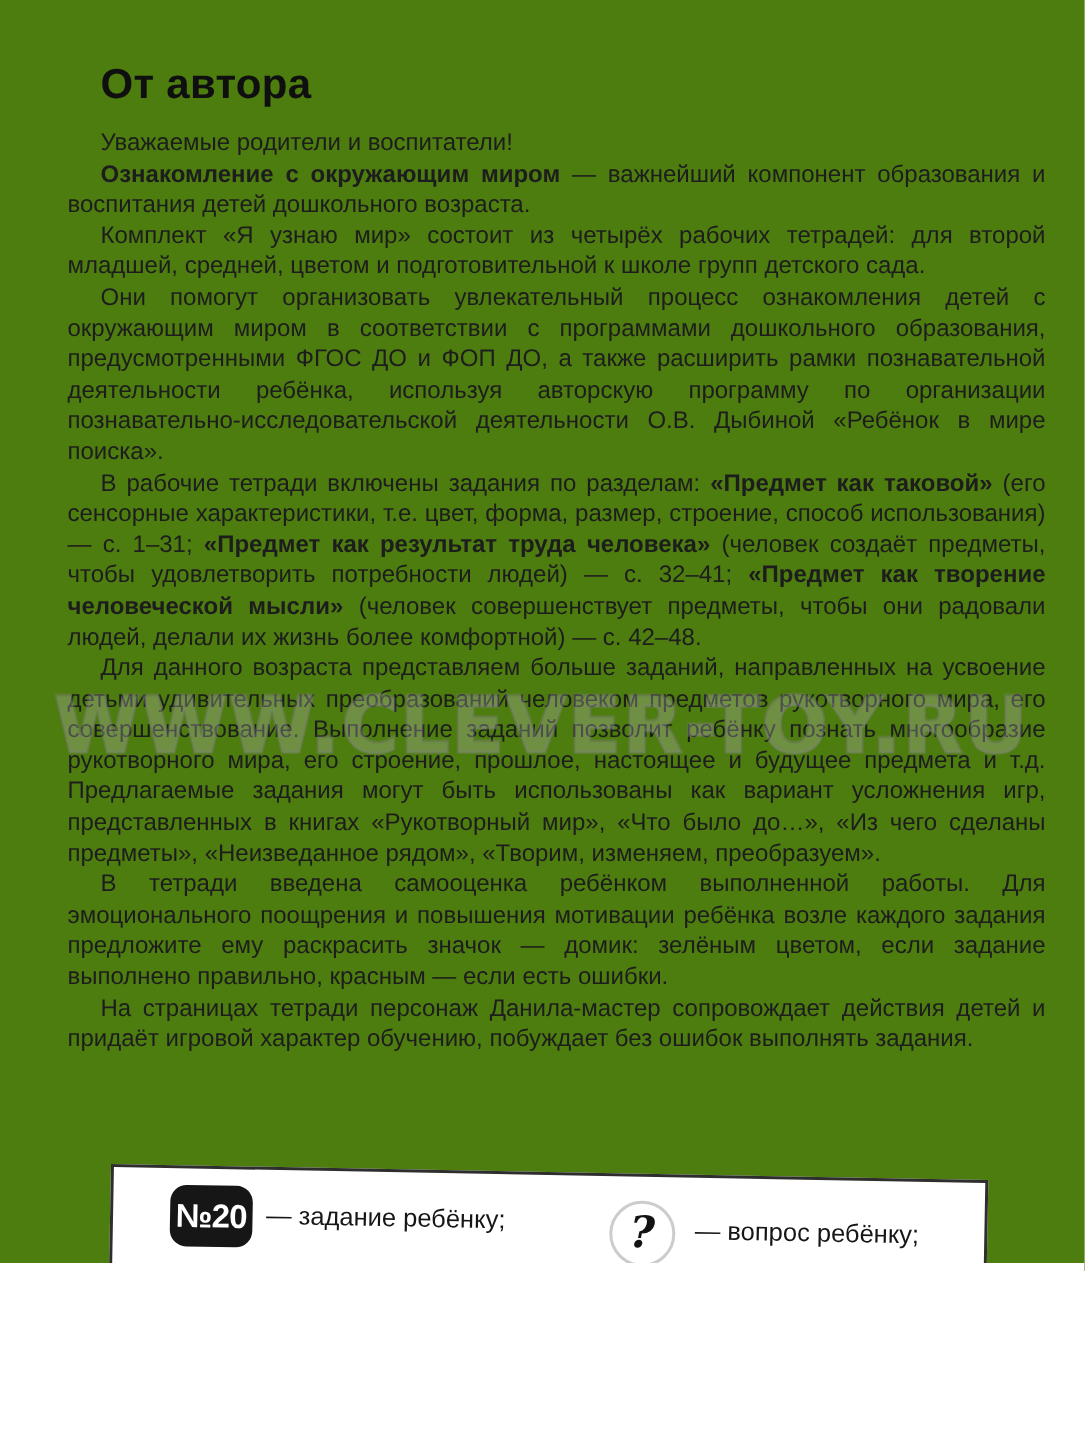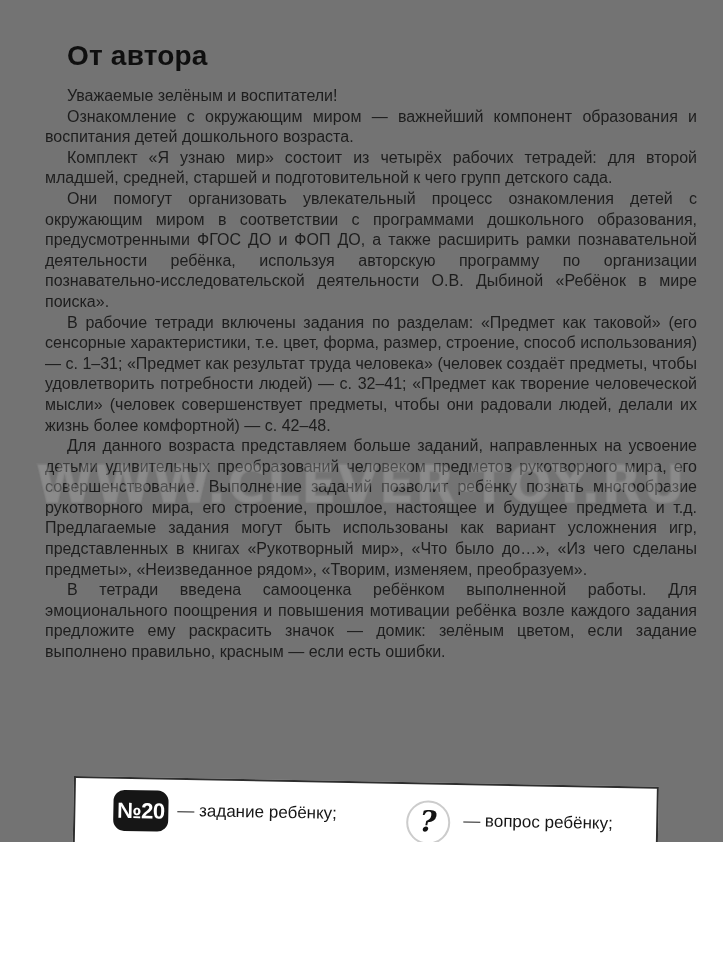--- a/index.html
+++ b/index.html
@@ -6,21 +6,21 @@
   body {
     width:723px; height:960px;
     background:#ffffff;
     font-family:"Liberation Sans", sans-serif;
     color:#1d1d1d;
   }
   .page {
     position:relative;
     width:723px; height:842px;
     overflow:hidden;
-    background:#737373;
+    background:#4d7c0f;
   }
   .content {
     position:absolute;
     left:45px; top:40px;
     width:652px;
   }
   .title {
     font-size:28px;
     font-weight:700;
     color:#0f0f0f;
@@ -28,21 +28,21 @@
     letter-spacing:0.2px;
   }
   p.para {
     margin:0;
     font-size:16px;
     line-height:20.6px;
     text-align:justify;
     text-indent:22px;
     color:#1d1d1d;
   }
-  .b { font-weight:400; }
+  .b { font-weight:700; }
 
   .watermark {
     position:absolute;
     left:36px; top:454px;
     width:687px;
     font-family:"DejaVu Sans", sans-serif;
     font-size:52px;
     font-weight:700;
     letter-spacing:1px;
     white-space:nowrap;
@@ -120,34 +120,35 @@
   }
 </style>
 </head>
 <body>
 
 <div class="page">
 
   <div class="content">
     <h1 class="title">От автора</h1>
 
-    <p class="para"><span>Уважаемые зелёным и воспитатели!</span></p>
+    <p class="para"><span>Уважаемые родители и воспитатели!</span></p>
 
     <p class="para"><span class="b">Ознакомление с окружающим миром</span><span> — важнейший компонент образования и воспитания детей дошкольного возраста.</span></p>
 
-    <p class="para"><span>Комплект «Я узнаю мир» состоит из четырёх рабочих тетрадей: для второй младшей, средней, старшей и подготовительной к чего групп детского сада.</span></p>
+    <p class="para"><span>Комплект «Я узнаю мир» состоит из четырёх рабочих тетрадей: для второй младшей, средней, цветом и подготовительной к школе групп детского сада.</span></p>
 
     <p class="para"><span>Они помогут организовать увлекательный процесс ознакомления детей с окружающим миром в соответствии с программами дошкольного образования, предусмотренными ФГОС ДО и ФОП ДО, а также расширить рамки познавательной деятельности ребёнка, используя авторскую программу по организации познавательно-исследовательской деятельности О.В. Дыбиной «Ребёнок в мире поиска».</span></p>
 
     <p class="para"><span>В рабочие тетради включены задания по разделам: </span><span class="b">«Предмет как таковой»</span><span> (его сенсорные характеристики, т.е. цвет, форма, размер, строение, способ использования) — с. 1–31; </span><span class="b">«Предмет как результат труда человека»</span><span> (человек создаёт предметы, чтобы удовлетворить потребности людей) — с. 32–41; </span><span class="b">«Предмет как творение человеческой мысли»</span><span> (человек совершенствует предметы, чтобы они радовали людей, делали их жизнь более комфортной) — с. 42–48.</span></p>
 
     <p class="para"><span>Для данного возраста представляем больше заданий, направленных на усвоение детьми удивительных преобразований человеком предметов рукотворного мира, его совершенствование. Выполнение заданий позволит ребёнку познать многообразие рукотворного мира, его строение, прошлое, настоящее и будущее предмета и т.д. Предлагаемые задания могут быть использованы как вариант усложнения игр, представленных в книгах «Рукотворный мир», «Что было до…», «Из чего сделаны предметы», «Неизведанное рядом», «Творим, изменяем, преобразуем».</span></p>
 
     <p class="para"><span>В тетради введена самооценка ребёнком выполненной работы. Для эмоционального поощрения и повышения мотивации ребёнка возле каждого задания предложите ему раскрасить значок — домик: зелёным цветом, если задание выполнено правильно, красным — если есть ошибки.</span></p>
 
+    <p class="para"><span>На страницах тетради персонаж Данила-мастер сопровождает действия детей и придаёт игровой характер обучению, побуждает без ошибок выполнять задания.</span></p>
 
 
   </div>
 
   <div class="watermark">WWW.CLEVER-TOY.RU</div>
 
   <div class="legend">
 
     <div class="badge">
         <span>№20</span>

